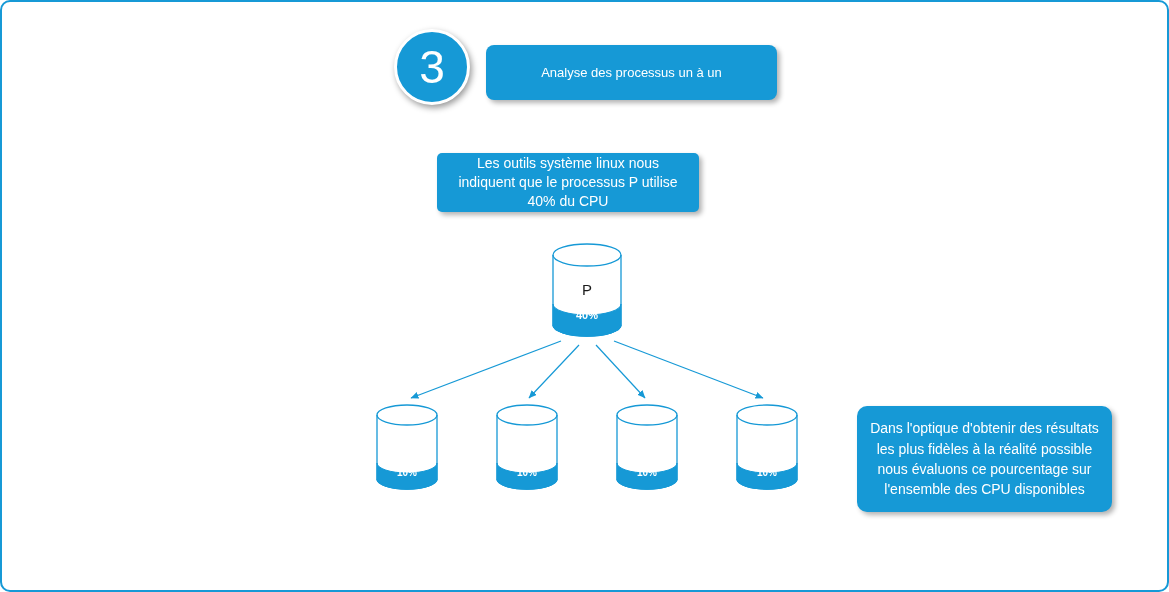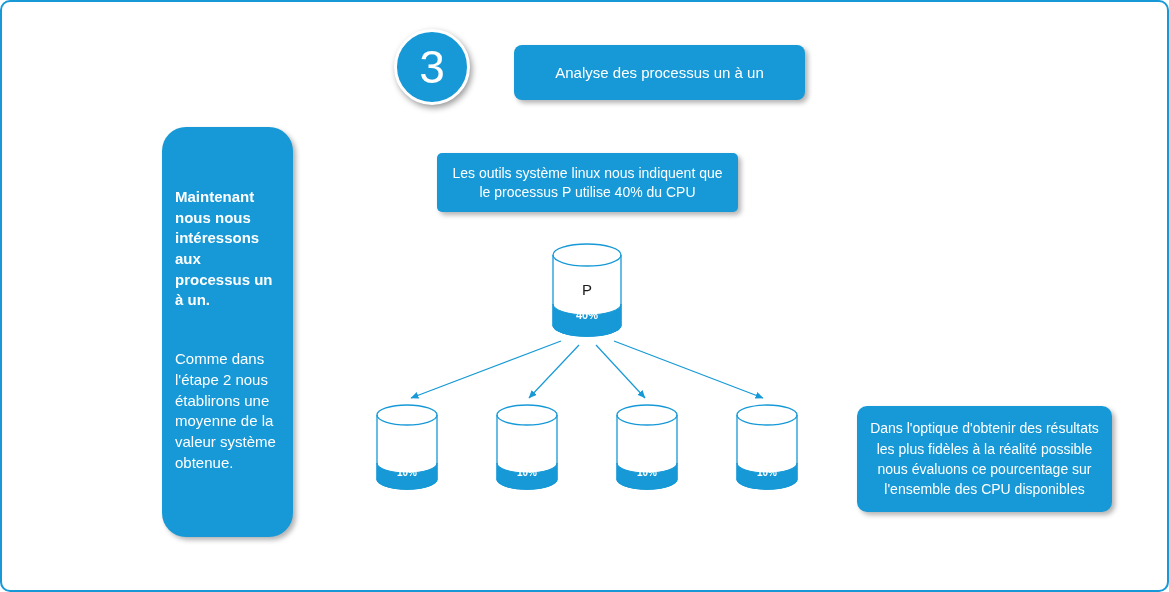--- a/index.html
+++ b/index.html
@@ -34,39 +34,39 @@
     border-radius: 50%;
     background: var(--accent);
     border: 3px solid #fff;
     box-shadow: 2px 3px 6px rgba(0,0,0,0.4);
     display: flex; align-items: center; justify-content: center;
     color: #fff;
     font-size: 46px;
     z-index: 2;
   }
   .step-title {
-    left: 512px; top: 43px;
+    left: 484px; top: 43px;
     width: 291px; height: 55px;
     border-radius: 8px;
     display: flex; align-items: center; justify-content: center;
-    font-size: 15px;
+    font-size: 13px;
   }
   .left-note {
     left: 160px; top: 125px;
     width: 131px; height: 410px;
     border-radius: 24px;
     padding: 60px 13px 0 13px;
     font-size: 15px;
     line-height: 1.38;
   }
   .left-note .p1 { font-weight: bold; margin: 0 0 38px 0; }
   .left-note .p2 { margin: 0; font-weight: normal; }
   .center-note {
     left: 435px; top: 151px;
-    width: 301px; height: 59px;
+    width: 262px; height: 59px;
     border-radius: 5px;
     display: flex; align-items: center; justify-content: center;
     text-align: center;
     font-size: 14px;
     line-height: 1.35;
     padding: 4px 14px;
   }
   .right-note {
     left: 855px; top: 404px;
     width: 255px; height: 106px;
@@ -97,24 +97,20 @@
 <div class="canvas">
 
   <div class="step-circle">
     <span>3</span>
   </div>
 
   <div class="bluebox step-title">
     <span>Analyse des processus un à un</span>
   </div>
 
-  <div class="bluebox left-note">
-    <p class="p1">Maintenant nous nous intéressons aux processus un à un.</p>
-    <p class="p2">Comme dans l'étape 2 nous établirons une moyenne de la valeur système obtenue.</p>
-  </div>
 
   <div class="bluebox center-note">
     <span>Les outils système linux nous indiquent que le processus P utilise 40% du CPU</span>
   </div>
 
   <div class="bluebox right-note">
     <span>Dans l'optique d'obtenir des résultats les plus fidèles à la réalité possible nous évaluons ce pourcentage sur l'ensemble des CPU disponibles</span>
   </div>
 
   <svg class="diagram" viewBox="0 0 1169 592" xmlns="http://www.w3.org/2000/svg">

